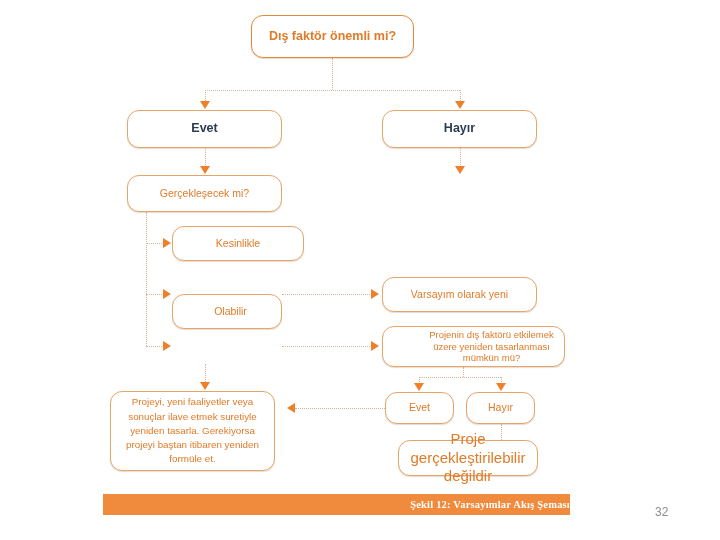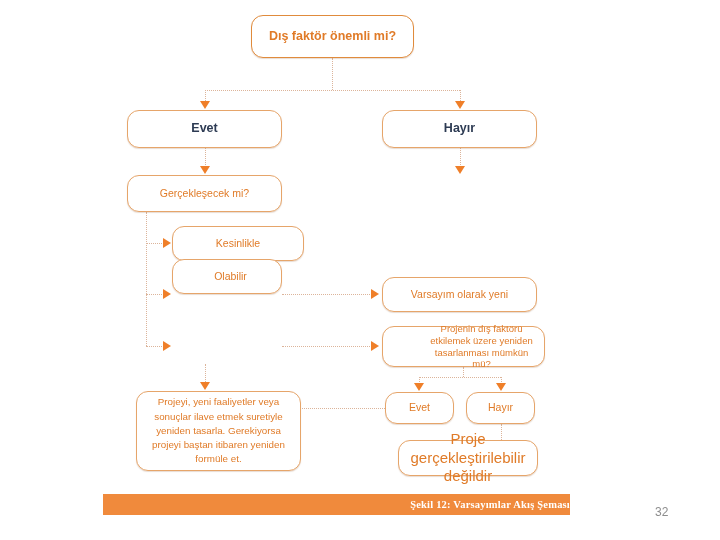--- a/index.html
+++ b/index.html
@@ -37,27 +37,27 @@
   }
   .navy{color:#2d3b53;font-weight:bold;}
 
   .evet1{left:127px;top:110px;width:155px;height:38px;font-size:12.5px;}
   .hayir1{left:382px;top:110px;width:155px;height:38px;font-size:12.5px;}
 
   .gerceklesecek{left:127px;top:175px;width:155px;height:37px;font-size:10.5px;}
   .mantiksal{left:382px;top:175px;width:155px;height:37px;font-size:10.5px;}
 
   .kesinlikle{left:172px;top:226px;width:132px;height:35px;font-size:10.5px;}
-  .olabilir{left:172px;top:259px;width:110px;height:35px;font-size:10.5px;padding-left:7px;}
+  .olabilir{left:172px;top:294px;width:110px;height:35px;font-size:10.5px;padding-left:7px;}
   .gerceklesmeyecek{left:172px;top:328px;width:110px;height:36px;font-size:10.5px;}
 
   .varsayim{left:382px;top:277px;width:155px;height:35px;font-size:10.5px;}
-  .proje-redesign{left:382px;top:326px;width:163px;height:41px;font-size:9.5px;padding-left:36px;}
-
-  .reformule{left:136px;top:391px;width:165px;height:80px;font-size:9.8px;}
+  .proje-redesign{left:382px;top:326px;width:183px;height:41px;font-size:9.5px;padding-left:36px;}
+
+  .reformule{left:110px;top:391px;width:165px;height:80px;font-size:9.8px;}
   .reformule span{line-height:1.45;}
 
   .evet2{left:385px;top:392px;width:69px;height:32px;font-size:10.5px;}
   .hayir2{left:466px;top:392px;width:69px;height:32px;font-size:10.5px;}
   .degildir{left:398px;top:440px;width:140px;height:36px;font-size:15px;}
 
   
   .vline{position:absolute;width:0;border-left:1.2px dotted #dcb49a;z-index:1;}
   .hline{position:absolute;height:0;border-top:1.2px dotted #dcb49a;z-index:1;}
 

